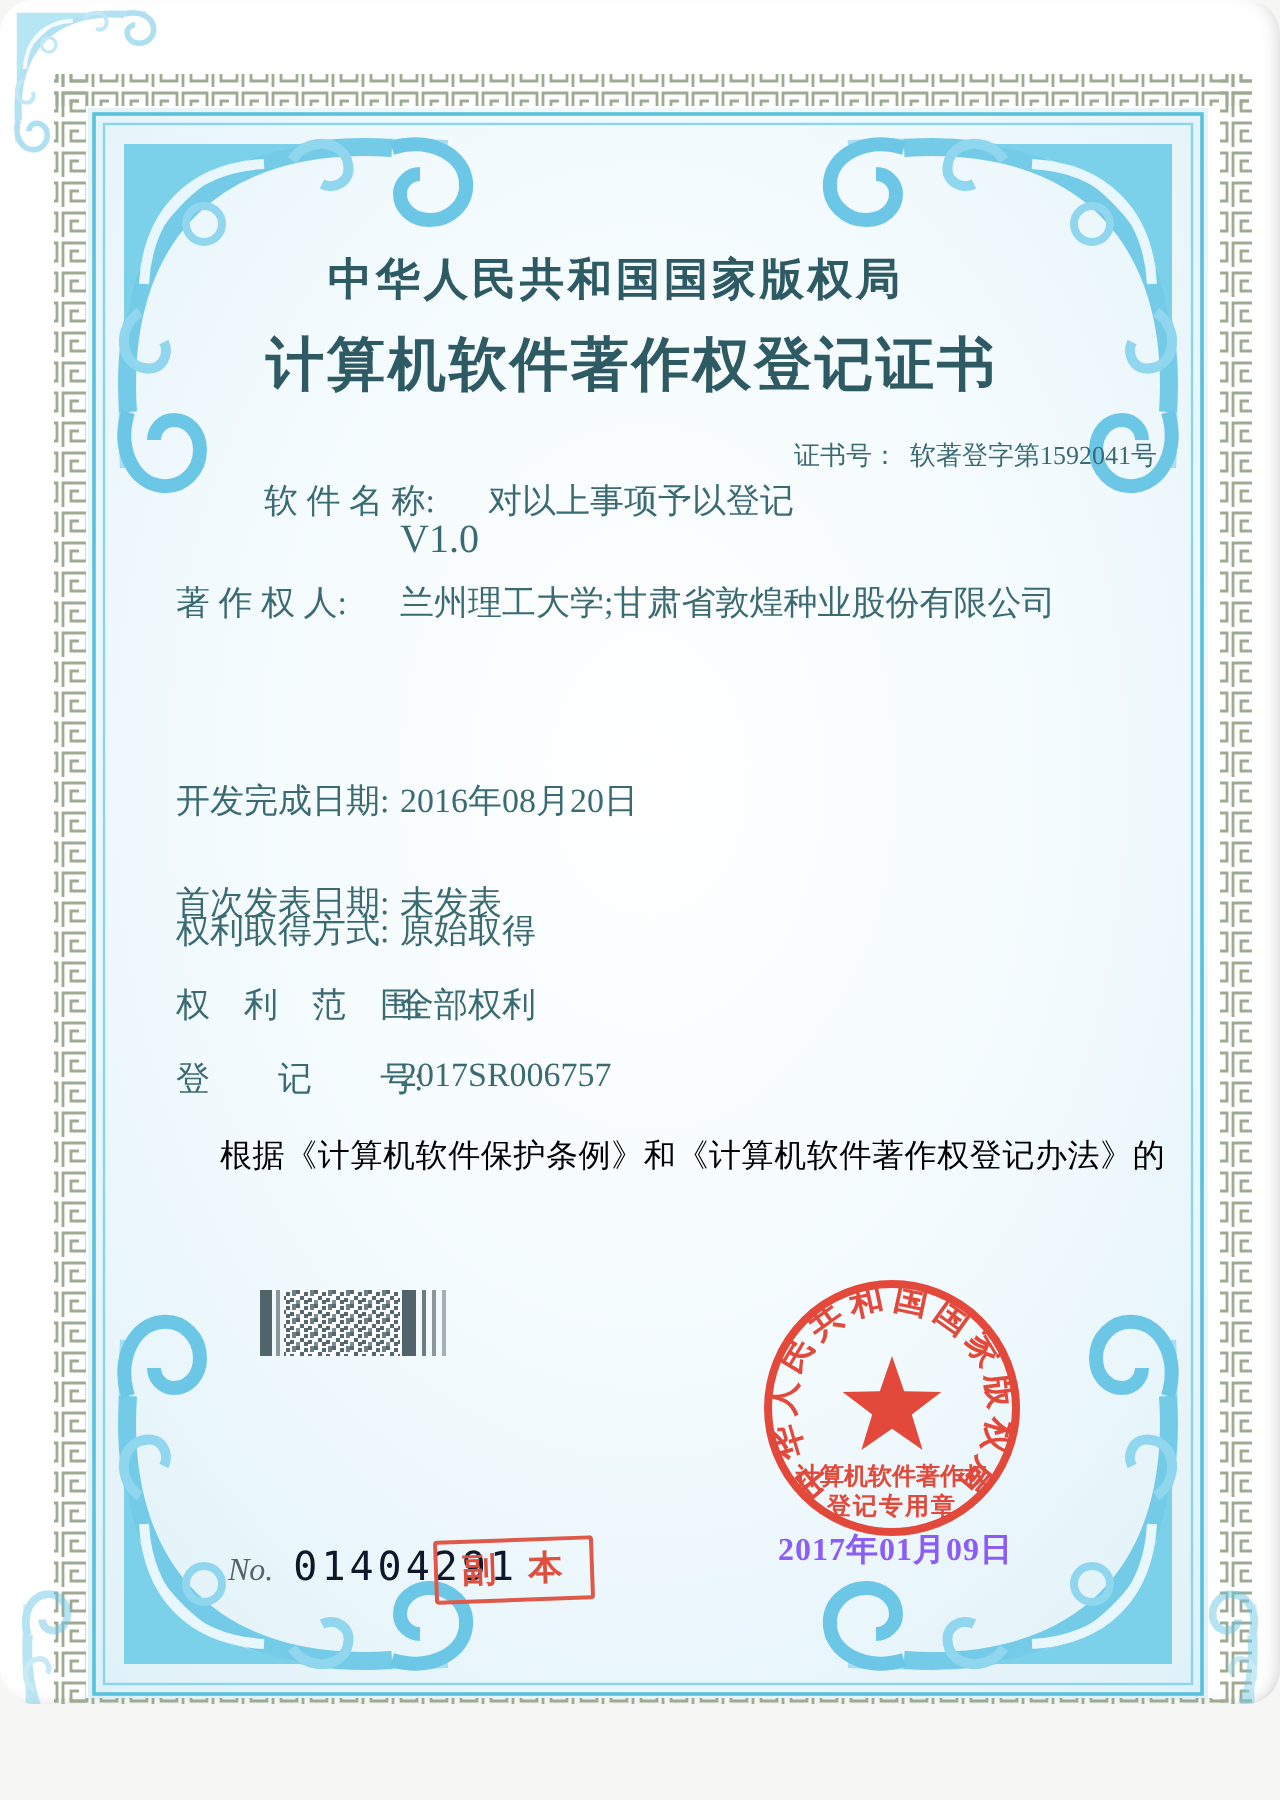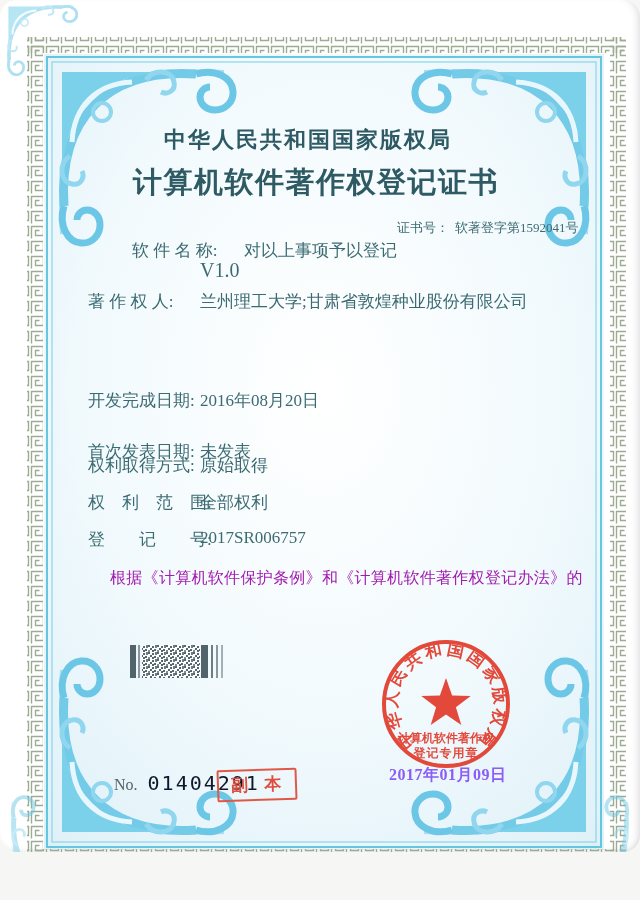--- a/index.html
+++ b/index.html
@@ -25,38 +25,38 @@
   .cert-no{left:397px;top:219px;font-size:13px;color:#3b6b72;white-space:nowrap;}
   .cert-no .cv{margin-left:6px;}
   
   .row{left:88px;font-size:17px;color:#3b6b72;white-space:nowrap;}
   .row .lbl{display:inline-block;}
   .row .val{position:absolute;left:112px;top:0;white-space:nowrap;}
   .val2{left:200px;top:259px;font-size:20px;color:#3b6b72;}
   .r0{top:239px;margin-left:44px;} .r1{top:290px;} .r2{top:377px;margin-top:12px;} .r3{top:416px;margin-top:24px;}
   .r4{top:454px;} .r5{top:491px;} .r6{top:528px;text-align:right;}
   
-  .stmt{font-size:16px;color:#a21caf;letter-spacing:.3px;white-space:nowrap;}
+  .stmt{font-size:16px;color:#000000;letter-spacing:.3px;white-space:nowrap;}
   .stmt1{left:110px;top:568px;}
   .stmt2{left:88px;top:606px;}
   
   .barcode{left:130px;top:645px;width:96px;height:33px;}
   
   .seal{left:366px;top:624px;width:160px;height:160px;opacity:.92;}
   .seal-ring{fill:#e23b2b;font-size:17px;letter-spacing:3.2px;font-weight:bold;
              font-family:"Liberation Serif","DejaVu Serif",serif;}
   .seal-cap{fill:#e23b2b;font-weight:bold;text-anchor:middle;
             font-family:"Liberation Serif","DejaVu Serif",serif;}
   .cap1{font-size:12px;}
   .cap2{font-size:12px;letter-spacing:1px;}
   .seal-date{left:389px;top:765px;font-size:16px;font-weight:600;color:#8b5cf6;
              letter-spacing:.5px;white-space:nowrap;z-index:1;}
   
   .serial{left:114px;top:771px;white-space:nowrap;}
-  .no-prefix{font-size:16px;color:#54646a;}
+  .no-prefix{font-size:16px;color:#54646a;font-style:italic;}
   .no-digits{font-family:"DejaVu Sans Mono","Liberation Mono",monospace;
              font-size:20px;color:#0f172a;letter-spacing:2px;margin-left:6px;}
   .copy-box{left:217px;top:769px;border:2px solid #e05848;border-radius:2px;
             padding:2px 8px 3px 12px;color:#de4f40;font-size:17px;font-weight:bold;
             letter-spacing:6px;transform:rotate(-2deg);white-space:nowrap;}
 </style>
 </head>
 <body>
 
 <div class="page">

